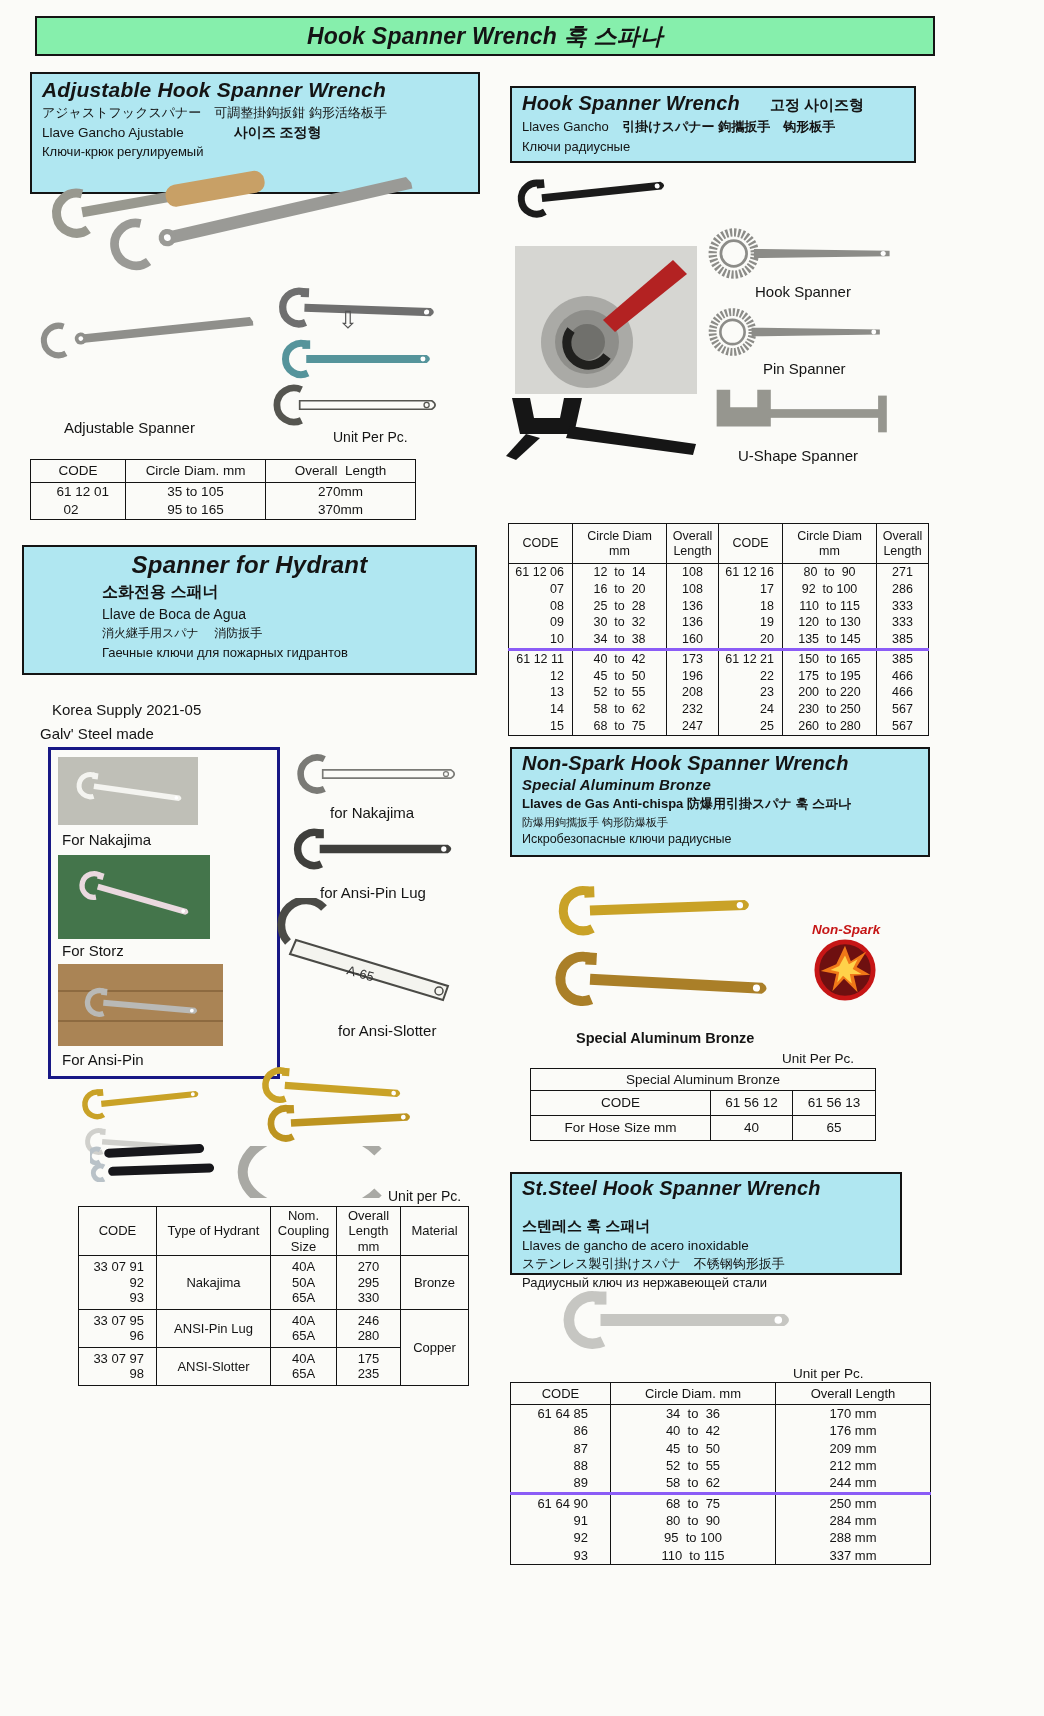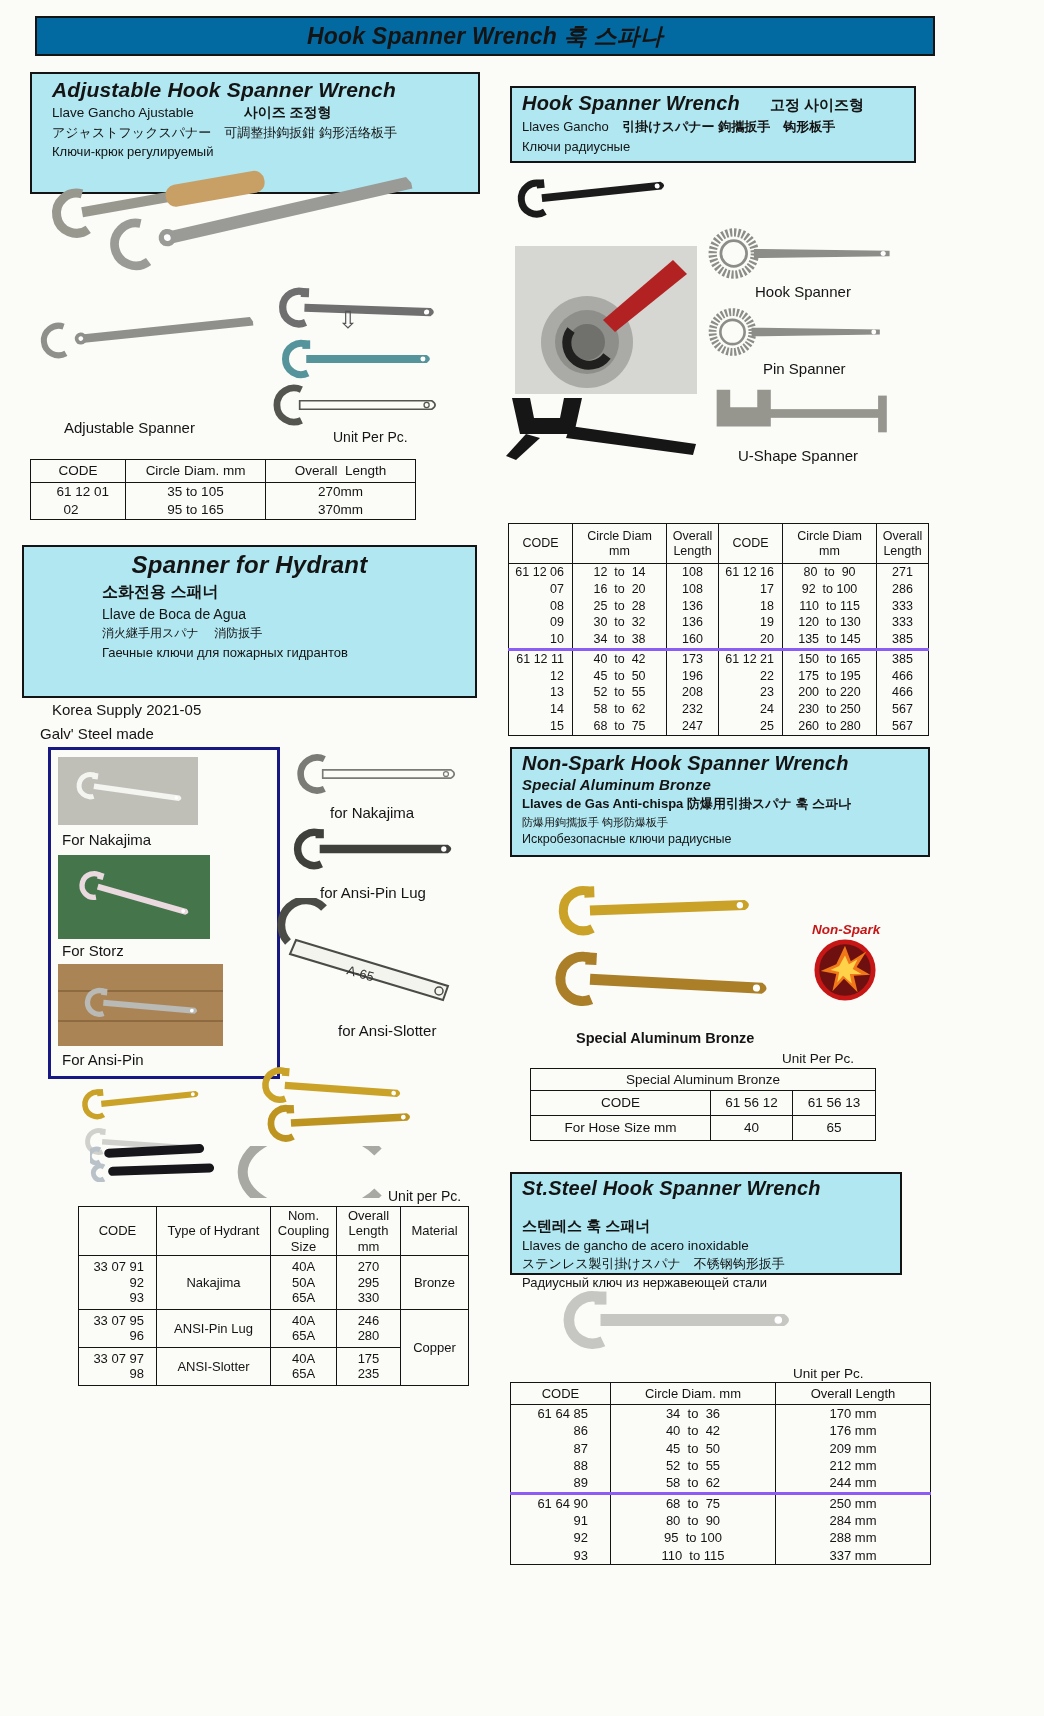--- a/index.html
+++ b/index.html
@@ -1,21 +1,21 @@
 <!DOCTYPE html>
 <html><head>
 <meta charset="utf-8">
 <style>
   *{margin:0;padding:0;box-sizing:border-box;}
   html,body{background:#9b9b9b;}
   body{font-family:"Liberation Sans","DejaVu Sans",sans-serif;color:#141414;}
   .page{position:relative;width:1044px;height:1716px;background:#fbfbf8;overflow:hidden;margin:0 auto;}
   .abs{position:absolute;}
   .cyanbox{background:#b0e7f1;border:2px solid #141414;}
-  .banner{background:#0369a1;border:2px solid #141414;display:flex;align-items:center;justify-content:center;}
+  .banner{background:#86efac;border:2px solid #141414;display:flex;align-items:center;justify-content:center;}
   .sec-title{font-weight:bold;font-style:italic;letter-spacing:.2px;}
   .b{font-weight:bold;}
   .it{font-style:italic;}
   .cap{font-size:15px;}
   .unit{font-size:14px;}
   .tbl{border-collapse:collapse;table-layout:fixed;border:1.5px solid #141414;}
   .tbl th,.tbl td{border:1px solid #141414;font-weight:normal;text-align:center;vertical-align:middle;white-space:pre-wrap;line-height:1.18;padding:1px 2px;}
   .tbl.nrow tbody td{border-top:none;border-bottom:none;}
   .tbl.nrow tbody tr.g td{border-top:3px solid #8b5cf6;}
   .tbl td.code{text-align:right;}
@@ -56,27 +56,27 @@
         <rect x="64" y="26" width="116" height="9" fill="currentColor"></rect>
         <rect x="177" y="12" width="9" height="38" fill="currentColor"></rect>
       </symbol>
     </defs>
   </svg>
 
   <div class="abs banner" style="left:35px;top:16px;width:900px;height:40px;">
     <span class="sec-title" style="font-size:23px;">Hook Spanner Wrench  훅 스파나</span>
   </div>
 
-  <div class="abs cyanbox" style="left:30px;top:72px;width:450px;height:122px;padding:4px 20px;">
+  <div class="abs cyanbox" style="left:30px;top:72px;width:450px;height:122px;padding:4px 10px;">
     <div class="sec-title" style="font-size:21px;">Adjustable Hook Spanner Wrench</div>
+    <div style="font-size:13px;margin-top:2px;">アジャストフックスパナー　可調整掛鉤扳鉗  鈎形活络板手</div>
     <div style="font-size:13.5px;margin-top:2px;">
       <span>Llave Gancho Ajustable</span>
       <span class="b" style="margin-left:46px;font-size:14px;">사이즈 조정형</span>
     </div>
-    <div style="font-size:13px;margin-top:2px;">アジャストフックスパナー　可調整掛鉤扳鉗  鈎形活络板手</div>
     <div style="font-size:13px;margin-top:2px;">Ключи-крюк регулируемый</div>
   </div>
 
   <svg class="abs rot" style="left:38px;top:192px;transform:rotate(-10deg);" width="238" height="58" viewBox="0 0 238 58">
     <path d="M48 10 A20 20 0 1 0 48 46" fill="none" stroke="#98988f" stroke-width="9"></path>
     <rect x="45" y="23" width="92" height="10" fill="#98988f"></rect>
     <rect x="130" y="17" width="100" height="22" rx="10" fill="#c8a066"></rect>
   </svg>
   <svg class="abs rot" style="left:95px;top:222px;transform:rotate(-12deg);color:#9a9a96;" width="330" height="62">
       <use href="#sym-adj" width="330" height="62"></use>
@@ -118,21 +118,21 @@
         <td>270mm</td>
       </tr>
       <tr>
         <td class="code" style="height:18px;padding-right:16px;text-align:center;">02</td>
         <td>95 to 165</td>
         <td>370mm</td>
       </tr>
     </tbody>
   </table>
 
-  <div class="abs cyanbox" style="left:22px;top:545px;width:455px;height:153px;padding:4px 0;">
+  <div class="abs cyanbox" style="left:22px;top:545px;width:455px;height:130px;padding:4px 0;">
     <div class="sec-title" style="font-size:24px;text-align:center;">Spanner for Hydrant</div>
     <div class="b" style="font-size:16px;padding-left:78px;margin-top:3px;">소화전용 스패너</div>
     <div style="font-size:14px;padding-left:78px;margin-top:3px;">Llave de Boca de Agua</div>
     <div style="font-size:12px;padding-left:78px;margin-top:3px;">消火継手用スパナ　 消防扳手</div>
     <div style="font-size:13px;padding-left:78px;margin-top:3px;">Гаечные ключи для пожарных гидрантов</div>
   </div>
 
   <div class="abs" style="left:52px;top:701px;font-size:15px;">Korea Supply 2021-05</div>
   <div class="abs" style="left:40px;top:725px;font-size:15px;">Galv' Steel made</div>
 

